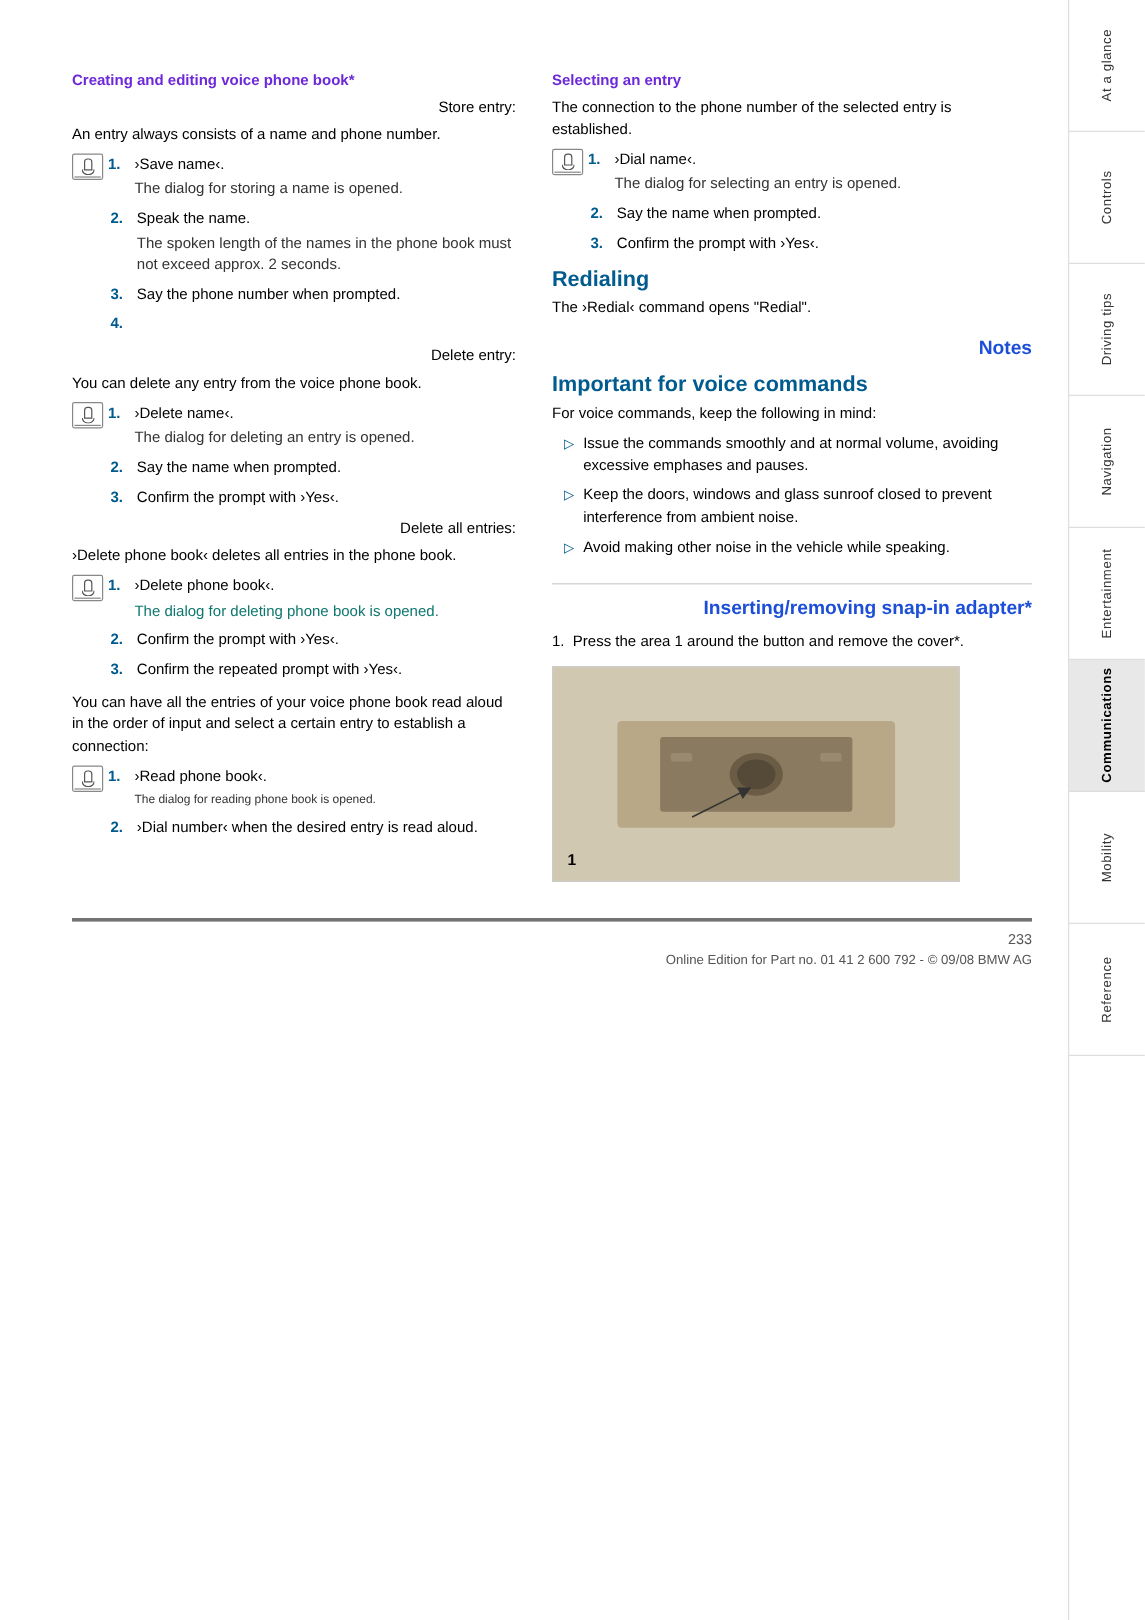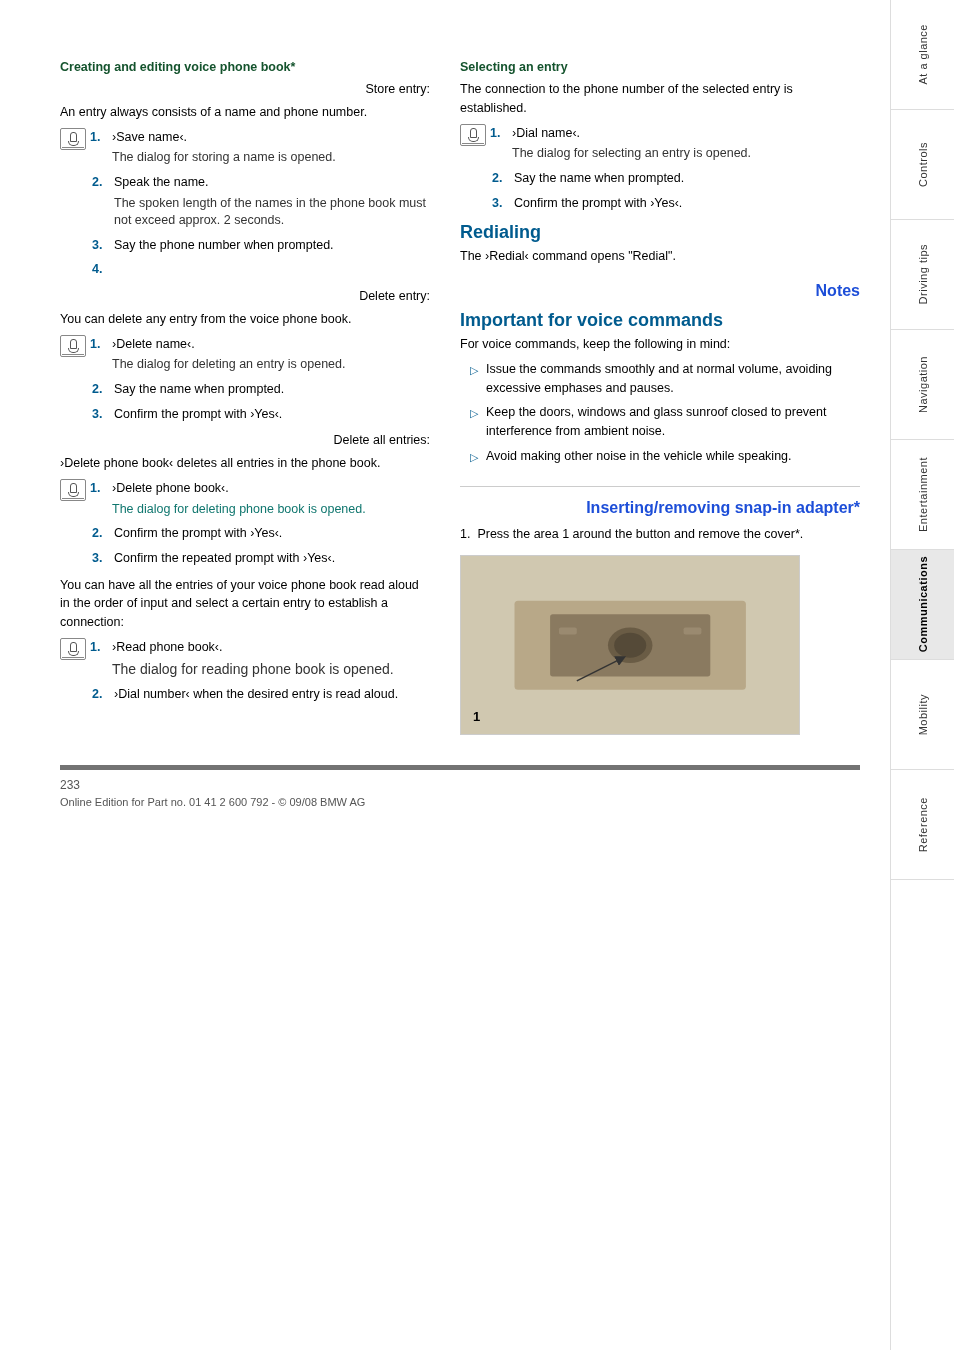--- a/index.html
+++ b/index.html
@@ -30,21 +30,21 @@
       flex: 1;
       max-width: 370px;
     }
 
     .col-right {
       flex: 1;
     }
 
     
     .section-heading {
-      color: #14532d;
+      color: #6d28d9;
       font-size: 12.5px;
       font-weight: bold;
       margin-bottom: 6px;
     }
 
     .section-heading-orange {
       color: #1d4ed8;
       font-size: 16px;
       font-weight: bold;
       margin-bottom: 8px;
@@ -180,25 +180,25 @@
       letter-spacing: 0.5px;
     }
 
     .tab-label.active-label {
       font-weight: bold;
       color: #000;
     }
 
     
     .footer {
-      text-align: left;
+      text-align: right;
       margin-top: 30px;
       font-size: 11px;
       color: #555;
-      border-top: 5px solid #737373;
+      border-top: 3px solid #737373;
       padding-top: 8px;
     }
 
     .footer-page {
       font-size: 12px;
       margin-bottom: 4px;
     }
 
     
     .numbered-block {
@@ -411,21 +411,21 @@
               <div class="mic-shape"></div>
               <div class="mic-base"></div>
             </div>
             <div class="page-line-icon"></div>
           </div>
           <div>
             <div class="numbered-row">
               <span class="num-blue">1.</span>
               <span>›Read phone book‹.</span>
             </div>
-            <div style="margin-left:22px; font-size:14px; color:#333; line-height:1.4;">The dialog for reading phone book is opened.</div>
+            <div style="margin-left:22px; font-size:10px; color:#333; line-height:1.4;">The dialog for reading phone book is opened.</div>
           </div>
         </div>
 
         <div class="numbered-block">
           <div class="numbered-row">
             <span class="num-blue">2.</span>
             <span>›Dial number‹ when the desired entry is read aloud.</span>
           </div>
         </div>
       </div>

